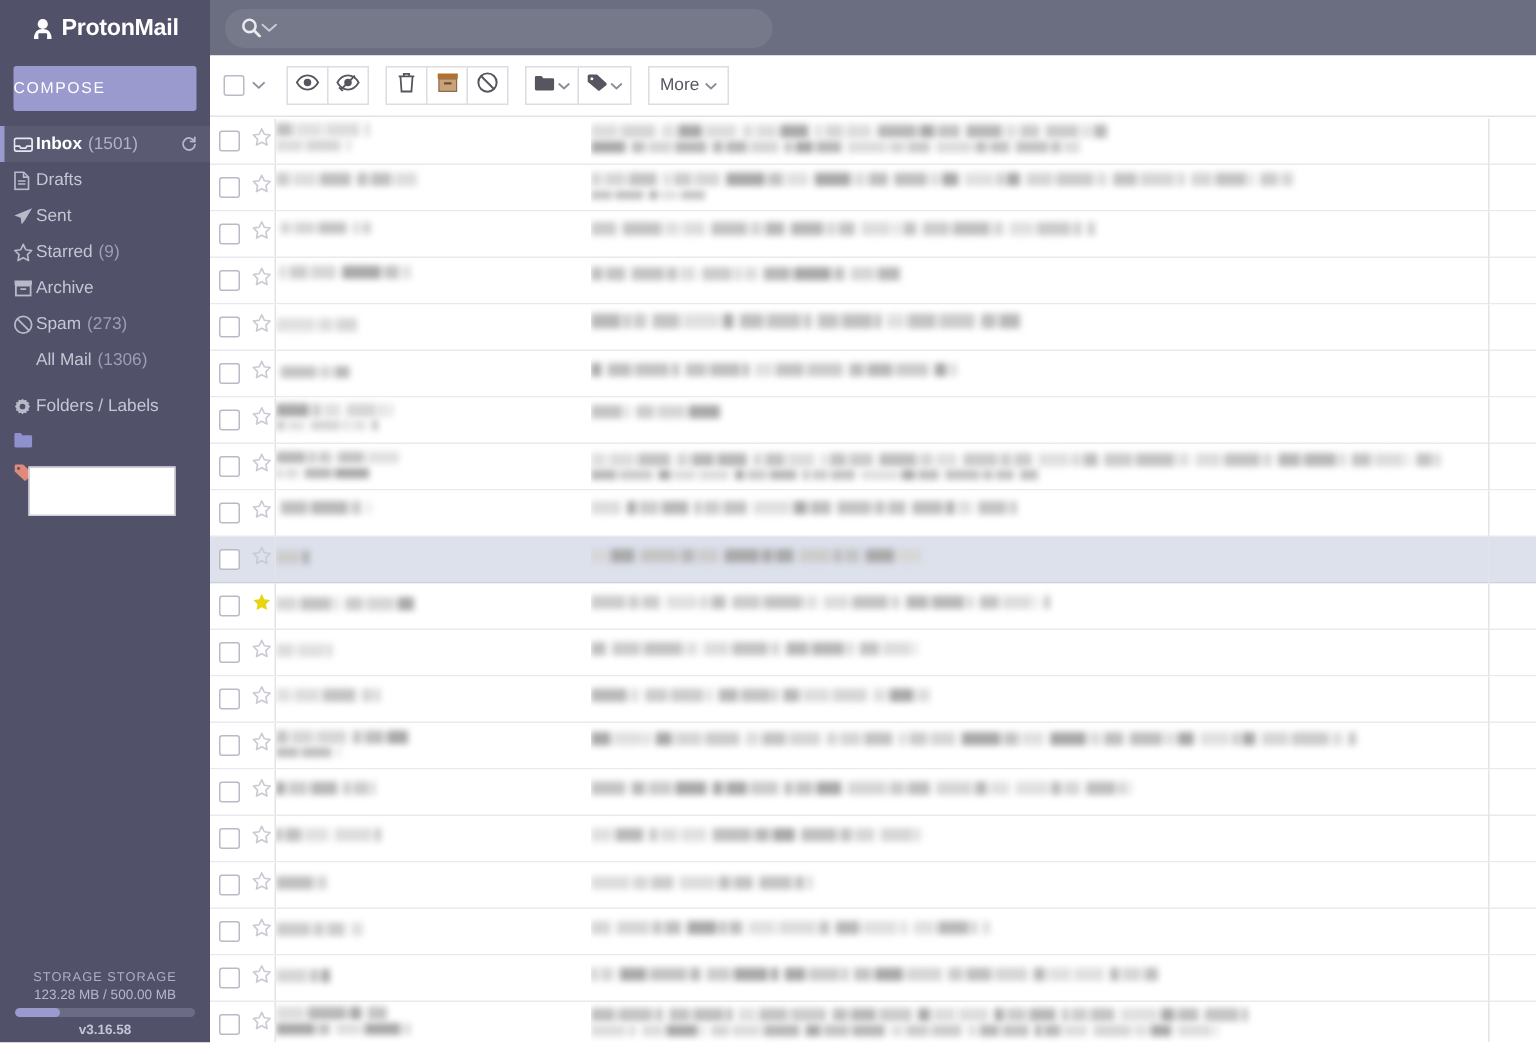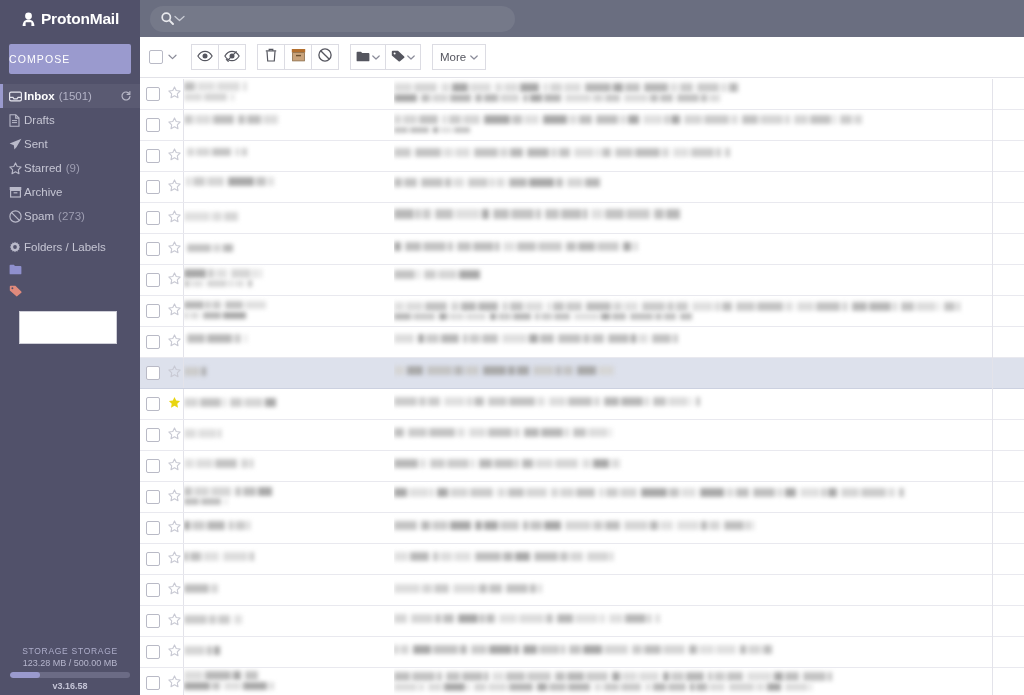--- a/index.html
+++ b/index.html
@@ -297,20 +297,24 @@
           <svg width="13" height="13" viewBox="0 0 13 13">
               <circle cx="6.5" cy="6.5" r="5.6" fill="none" stroke="currentColor" stroke-width="1.2"></circle>
               <path d="M2.6 2.6 L10.4 10.4" stroke="currentColor" stroke-width="1.2"></path>
             </svg>
         </span>
         <span class="nav-label">Spam</span>
         <span class="nav-count">(273)</span>
       </div>
 
 
+      <div class="nav-item indent">
+        <span class="nav-label">All Mail</span>
+        <span class="nav-count">(1306)</span>
+      </div>
 
       <div class="nav-gap"></div>
 
       <div class="folders-head">
         <span class="nav-ico">
           <svg width="12" height="12" viewBox="0 0 12 12">
               <path d="M6 0.8 L7 1.9 L8.5 1.5 L8.9 3 L10.4 3.4 L10 4.9 L11.1 6 L10 7.1 L10.4 8.6 L8.9 9 L8.5 10.5 L7 10.1 L6 11.2 L5 10.1 L3.5 10.5 L3.1 9 L1.6 8.6 L2 7.1 L0.9 6 L2 4.9 L1.6 3.4 L3.1 3 L3.5 1.5 L5 1.9 Z" fill="currentColor"></path>
               <circle cx="6" cy="6" r="1.9" fill="#51516a"></circle>
             </svg>
         </span>

